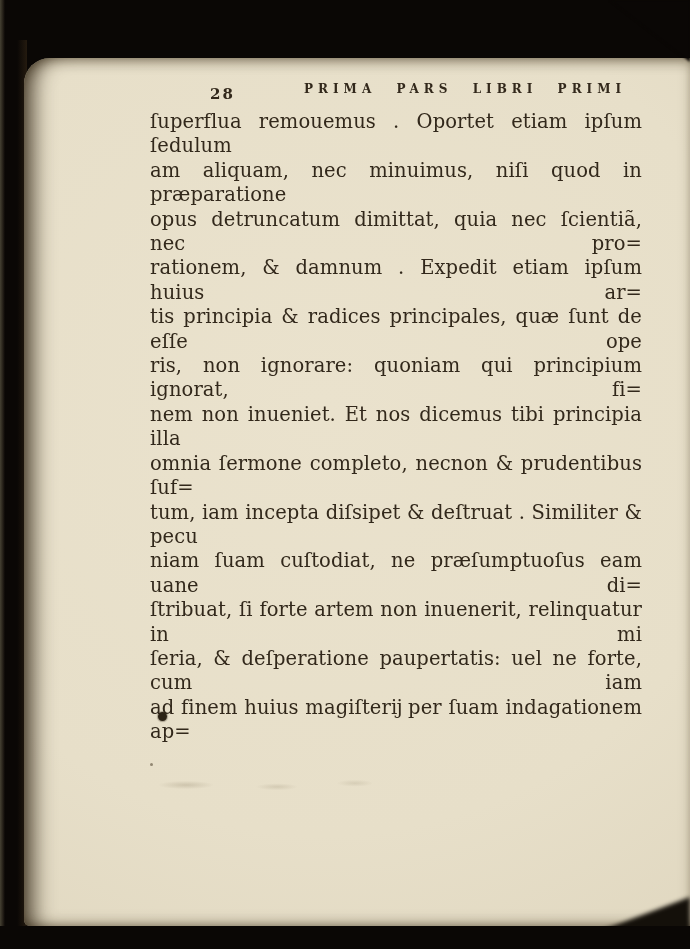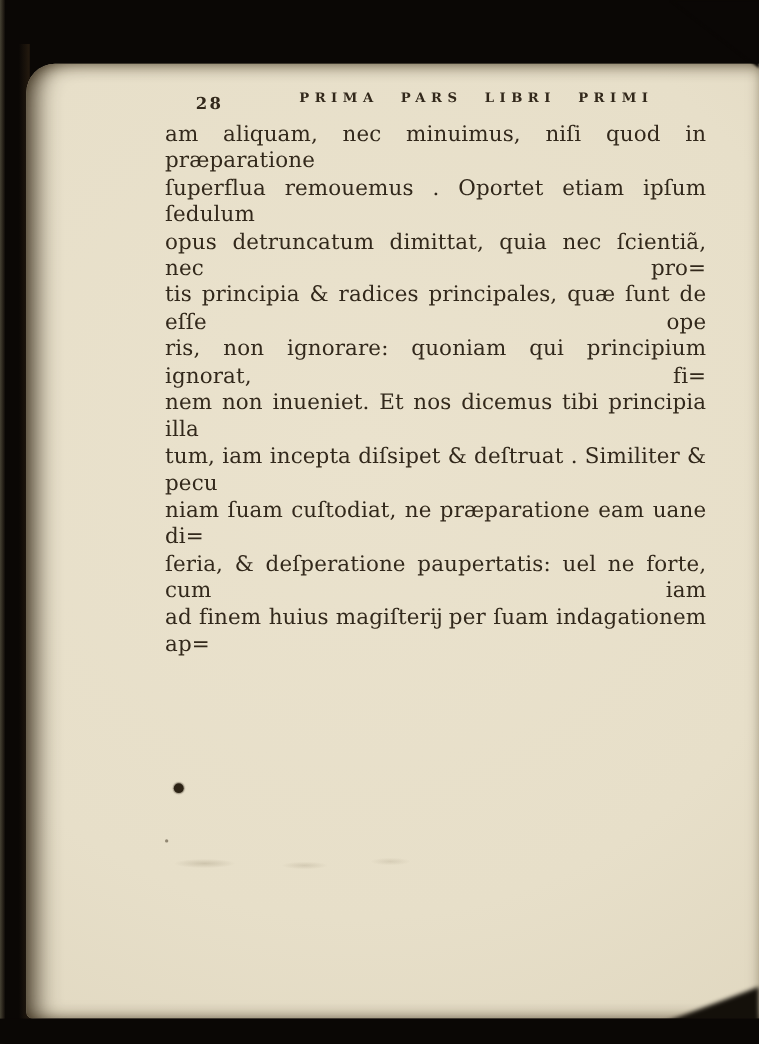--- a/index.html
+++ b/index.html
@@ -50,21 +50,21 @@
     position:absolute;right:0;bottom:18px;width:0;height:0;
     border-bottom:34px solid #14100a;
     border-left:90px solid transparent;
     filter:blur(2px);
   }
   .bottom-band{
     position:absolute;left:0;bottom:0;width:690px;height:23px;
     background:var(--bg);
   }
   .header{
-    position:absolute;left:110px;top:24px;width:492px;height:24px;
+    position:absolute;left:142px;top:24px;width:492px;height:24px;
     color:var(--ink);
   }
   .page-number{
     position:absolute;left:44px;top:3px;
     font-size:15px;font-weight:700;letter-spacing:2px;
   }
   .running-title{
     position:absolute;left:138px;top:0;width:354px;
     font-size:12px;font-weight:700;
     letter-spacing:5px;word-spacing:11px;
@@ -108,28 +108,31 @@
   <div class="spine-shadow"></div>
 
   <div class="page">
 
     <div class="header">
       <span class="page-number">28</span>
       <span class="running-title">PRIMA PARS LIBRI PRIMI</span>
     </div>
 
     <div class="body-text">
+      <div class="text-line">ſuperflua remouemus . Oportet etiam ipſum ſedulum</div>
       <div class="text-line">am aliquam, nec minuimus, niſi quod in præparatione</div>
-      <div class="text-line">ſuperflua remouemus . Oportet etiam ipſum ſedulum</div>
       <div class="text-line">opus detruncatum dimittat, quia nec ſcientiã, nec pro=</div>
+      <div class="text-line">rationem, &amp; damnum . Expedit etiam ipſum huius ar=</div>
       <div class="text-line">tis principia &amp; radices principales, quæ ſunt de eſſe ope</div>
       <div class="text-line">ris, non ignorare: quoniam qui principium ignorat, fi=</div>
       <div class="text-line">nem non inueniet. Et nos dicemus tibi principia illa</div>
+      <div class="text-line">omnia ſermone completo, necnon &amp; prudentibus ſuf=</div>
       <div class="text-line">tum, iam incepta diſsipet &amp; deſtruat . Similiter &amp; pecu</div>
-      <div class="text-line">niam ſuam cuſtodiat, ne præparatione eam uane di=</div>
+      <div class="text-line">niam ſuam cuſtodiat, ne præſumptuoſus eam uane di=</div>
+      <div class="text-line">ſtribuat, ſi forte artem non inuenerit, relinquatur in mi</div>
       <div class="text-line">ſeria, &amp; deſperatione paupertatis: uel ne forte, cum iam</div>
       <div class="text-line">ad finem huius magiſterĳ per ſuam indagationem ap=</div>
 
     </div>
 
     <div class="margin-dot"></div>
     <div class="stain"></div>
     <div class="speck" style="left:126px;top:705px"></div>
   </div>
 

